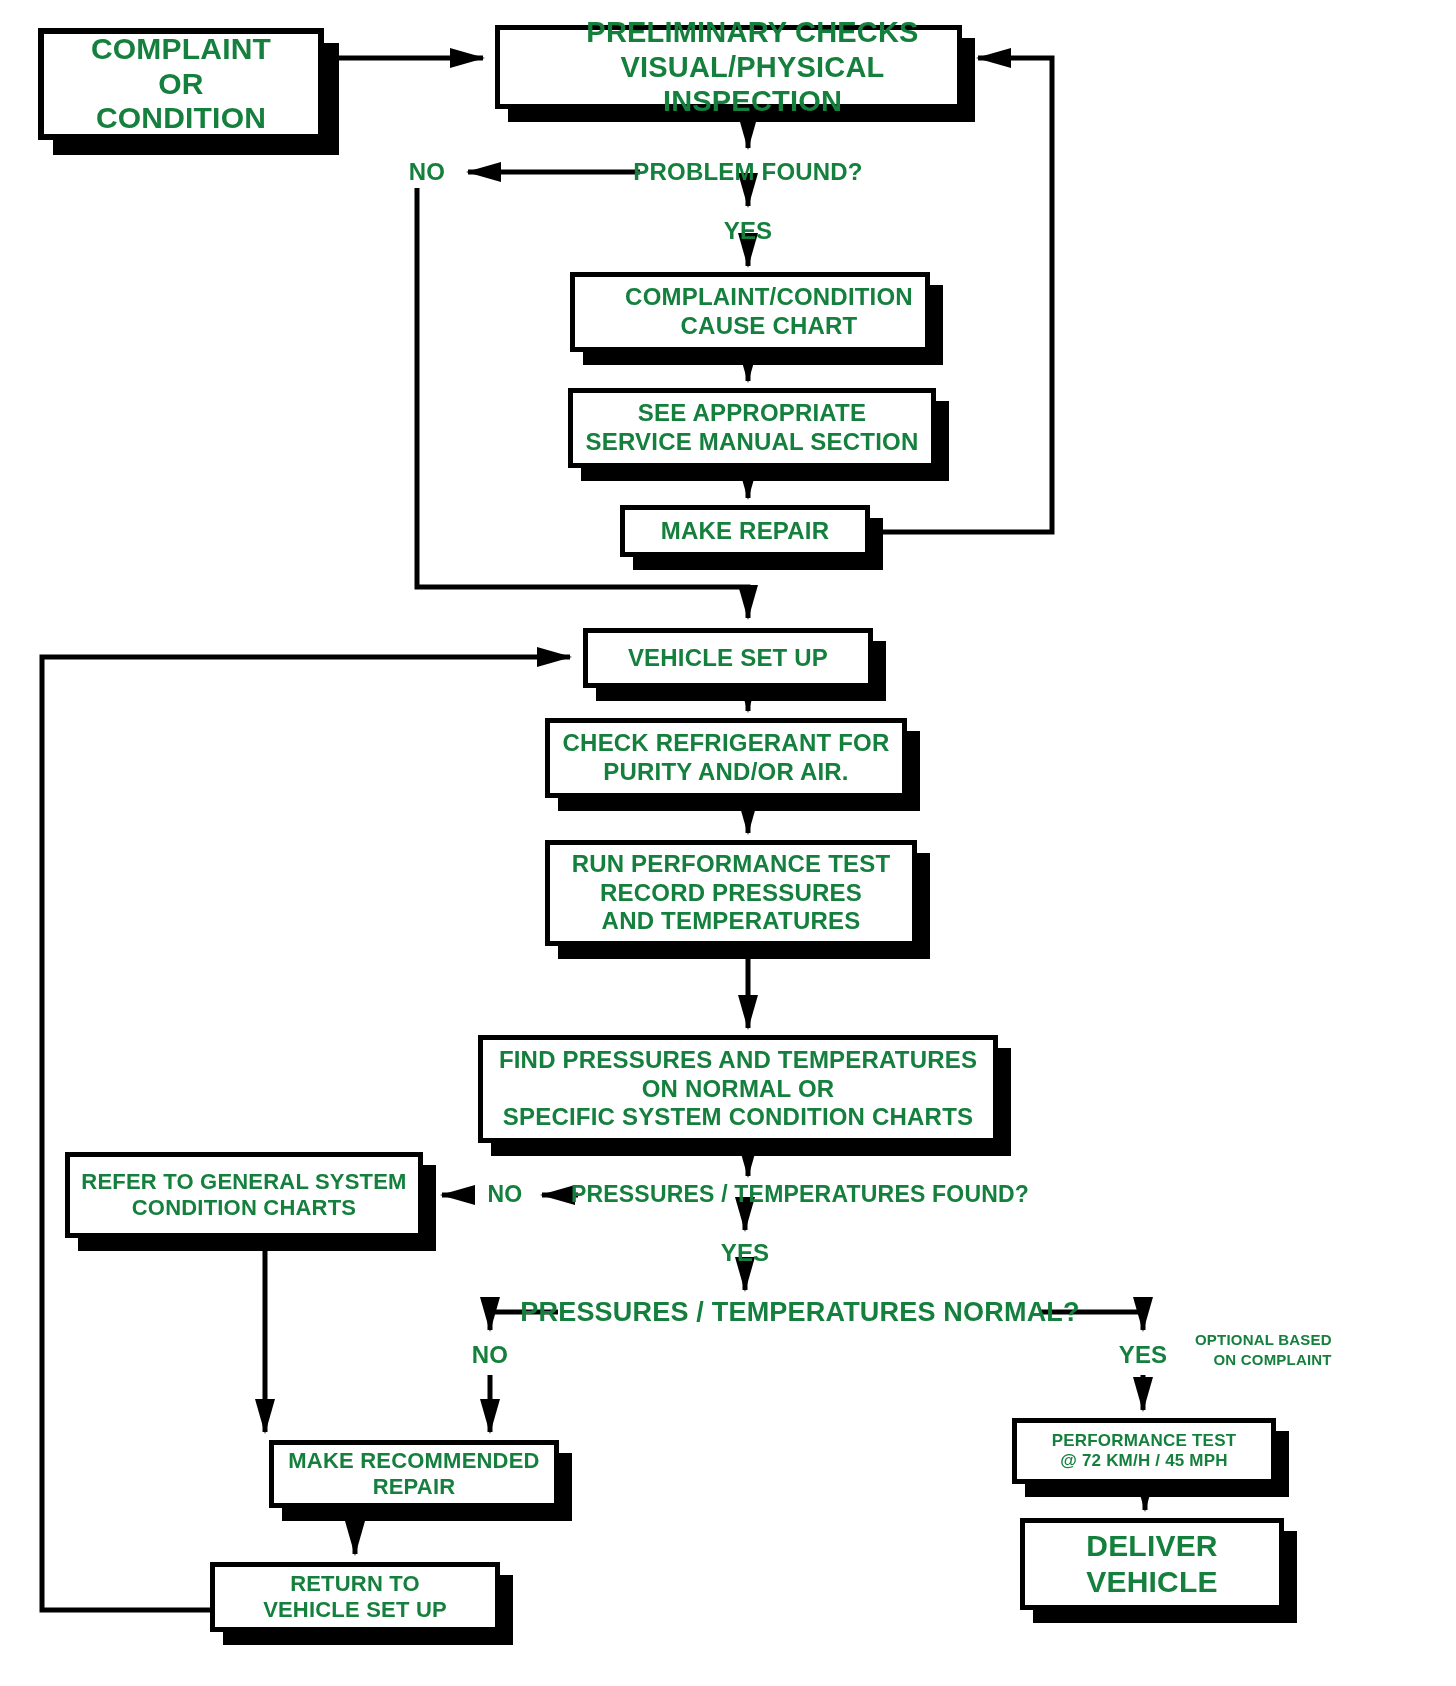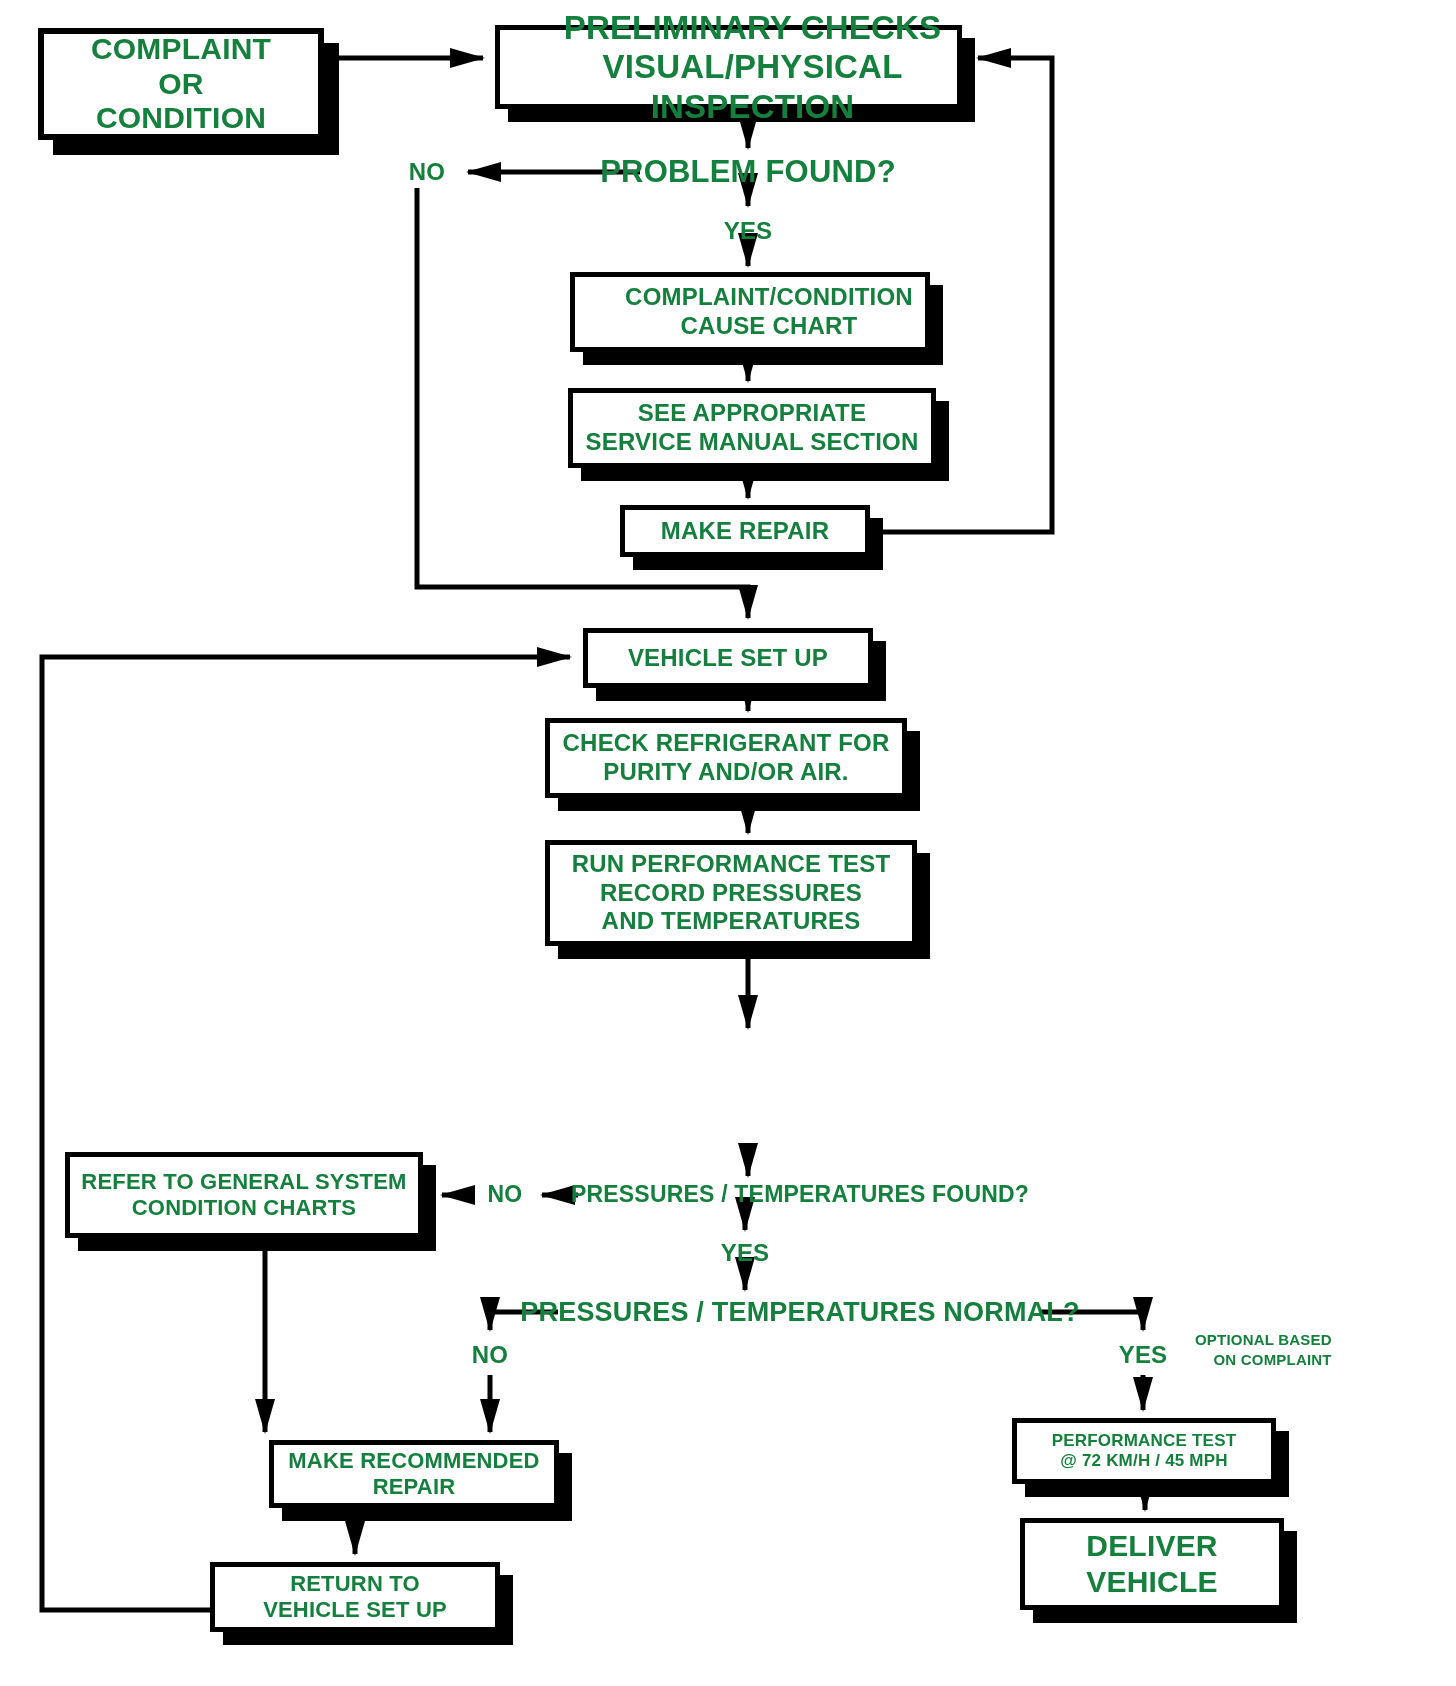--- a/index.html
+++ b/index.html
@@ -20,36 +20,36 @@
   }
   .note{
     position:absolute;font-weight:bold;white-space:pre-line;text-align:right;
     font-size:15px;line-height:1.35;letter-spacing:.2px;
   }
   svg.wires{position:absolute;left:0;top:0;pointer-events:none;}
   svg.wires path{stroke:#000;stroke-width:5;fill:none;}
 
   
   #b-complaint   {left:38px;  top:28px;   width:286px; height:112px; border-width:6px; font-size:30px; box-shadow:15px 15px 0 0 #000; line-height:1.15;}
-  #b-preliminary {left:495px; top:25px;   width:467px; height:84px;  font-size:33px;padding-left:48px;}
+  #b-preliminary {left:495px; top:25px;   width:467px; height:84px;  font-size:29px;padding-left:48px;}
   #b-cause       {left:570px; top:272px;  width:360px; height:80px;  font-size:24px;padding-left:38px;}
   #b-see         {left:568px; top:388px;  width:368px; height:80px;  font-size:24px;}
   #b-repair      {left:620px; top:505px;  width:250px; height:52px;  font-size:24px;}
   #b-vehicle     {left:583px; top:628px;  width:290px; height:60px;  font-size:24px;}
   #b-check       {left:545px; top:718px;  width:362px; height:80px;  font-size:24px;}
   #b-run         {left:545px; top:840px;  width:372px; height:106px; font-size:24px;text-align:center;}
   #b-find        {left:478px; top:1035px; width:520px; height:108px; font-size:24px;}
   #b-refer       {left:65px;  top:1152px; width:358px; height:86px;  font-size:22px;}
   #b-makerec     {left:222px; top:1440px; width:290px; height:68px;  font-size:22px;margin-left:47px;}
   #b-return      {left:210px; top:1562px; width:290px; height:70px;  font-size:22px;}
   #b-perf        {left:1012px;top:1418px; width:264px; height:66px;  font-size:17px;}
   #b-deliver     {left:1020px;top:1518px; width:264px; height:92px;  font-size:30px;}
 
   
-  #t-problem {left:748px; top:172px;  font-size:31px;}
+  #t-problem {left:748px; top:172px;  font-size:24px;}
   #t-no1     {left:427px; top:172px;  font-size:24px;}
   #t-yes1    {left:748px; top:231px;  font-size:24px;}
   #t-found   {left:800px; top:1195px; font-size:23px;}
   #t-no2     {left:505px; top:1195px; font-size:23px;}
   #t-yes2    {left:745px; top:1253px; font-size:24px;}
   #t-normal  {left:800px; top:1312px; font-size:27px;}
   #t-no3     {left:490px; top:1355px; font-size:24px;}
   #t-yes3    {left:1143px;top:1355px; font-size:24px;}
   #t-optional{left:1195px;top:1330px;}
 </style>
@@ -121,20 +121,23 @@
 CAUSE CHART</div>
   <div class="box" id="b-see">SEE APPROPRIATE
 SERVICE MANUAL SECTION</div>
   <div class="box" id="b-repair">MAKE REPAIR</div>
   <div class="box" id="b-vehicle">VEHICLE SET UP</div>
   <div class="box" id="b-check">CHECK REFRIGERANT FOR
 PURITY AND/OR AIR.</div>
   <div class="box" id="b-run">RUN PERFORMANCE TEST
 RECORD PRESSURES
 AND TEMPERATURES</div>
+  <div class="box" id="b-find">FIND PRESSURES AND TEMPERATURES
+ON NORMAL OR
+SPECIFIC SYSTEM CONDITION CHARTS</div>
   <div class="box" id="b-refer">REFER TO  GENERAL SYSTEM
 CONDITION CHARTS</div>
   <div class="box" id="b-makerec">MAKE RECOMMENDED
 REPAIR</div>
   <div class="box" id="b-return">RETURN TO
 VEHICLE SET UP</div>
   <div class="box" id="b-perf">PERFORMANCE TEST
 @ 72 KM/H / 45 MPH</div>
   <div class="box" id="b-deliver">DELIVER
 VEHICLE</div>

